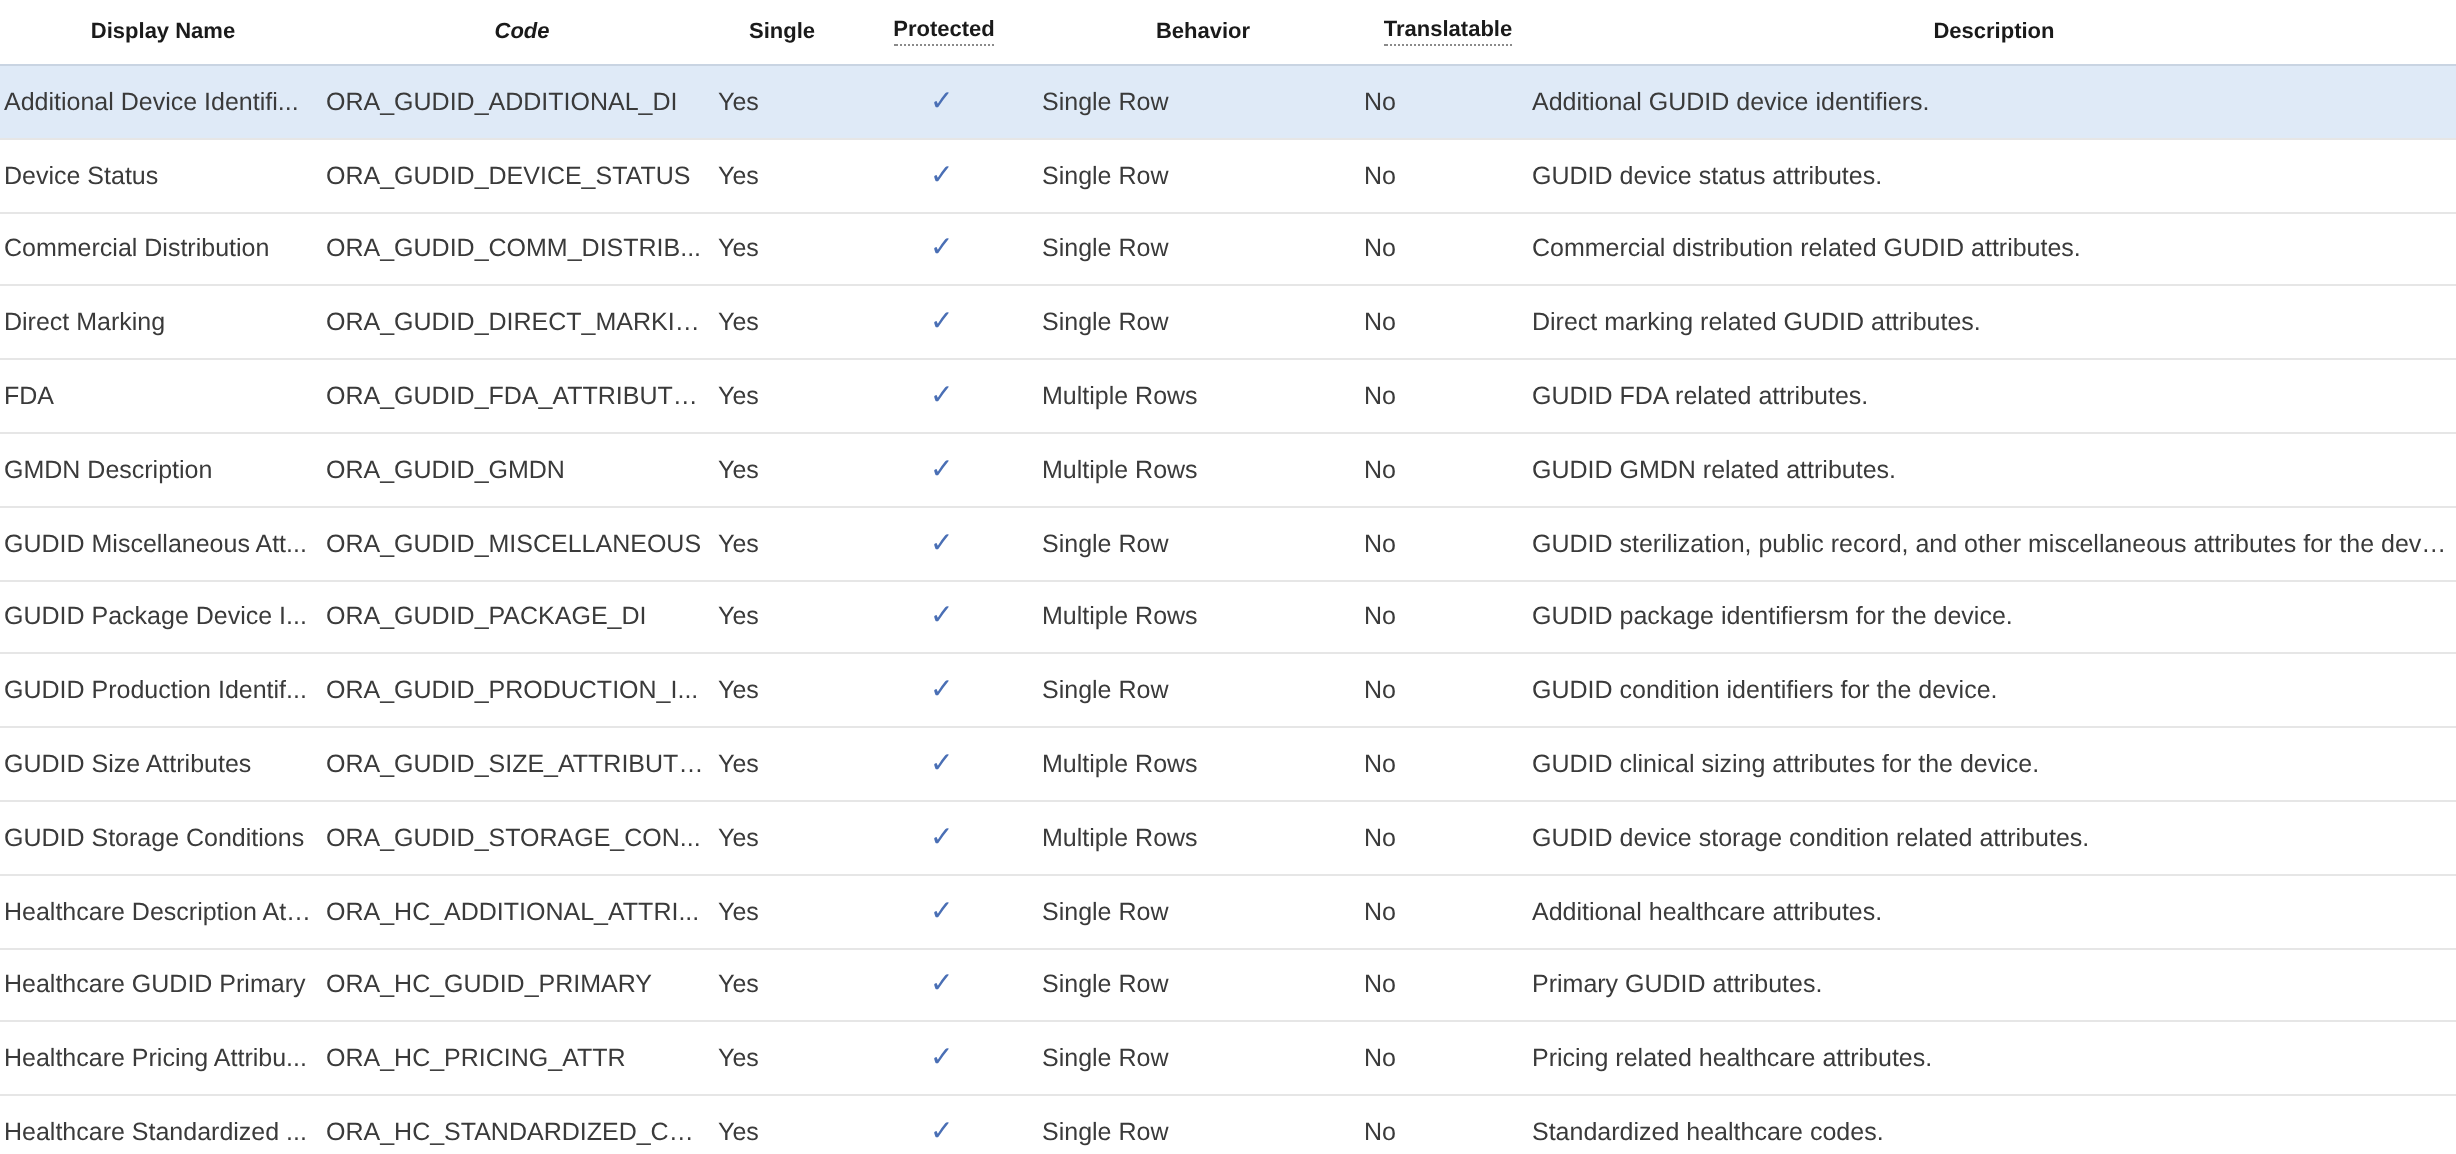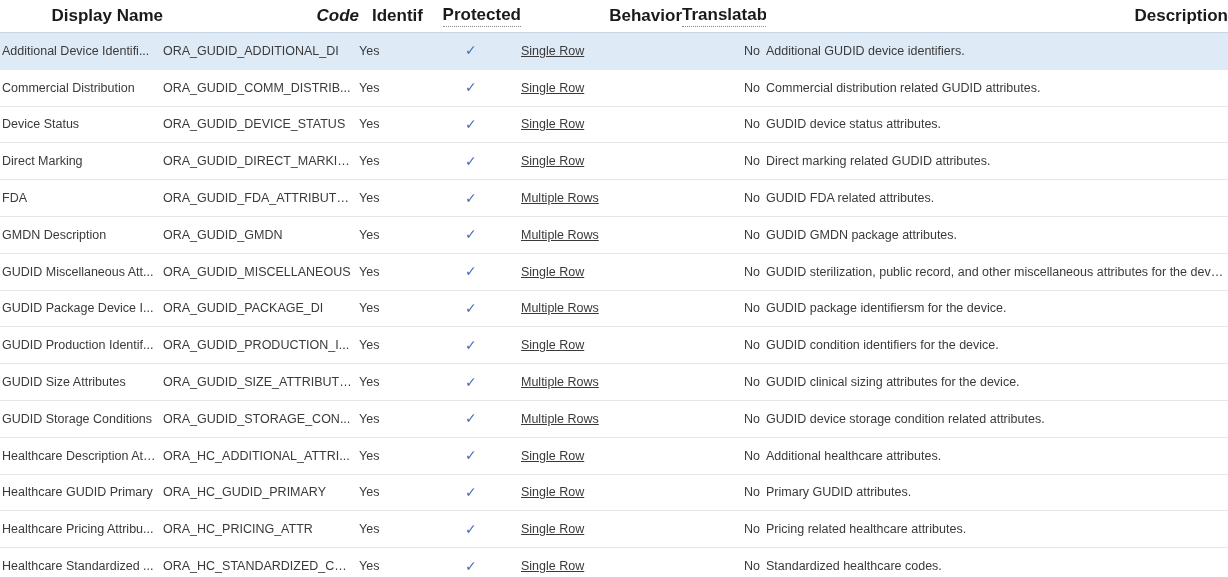--- a/index.html
+++ b/index.html
@@ -20,24 +20,24 @@
   .grid {
     width: 1228px;
     border-collapse: collapse;
     table-layout: fixed;
   }
 
   
   .grid thead th {
     height: 32px;
     padding: 0 0 0 0;
-    text-align: right;
+    text-align: center;
     vertical-align: middle;
     font-weight: bold;
-    font-size: 17px;
+    font-size: 11px;
     color: #1a1a1a;
     background: #ffffff;
     border-bottom: 1px solid #c9d4e2;
     white-space: nowrap;
     overflow: hidden;
   }
   .grid thead th .hdr-label {
     display: inline-block;
     max-width: 100%;
     overflow: hidden;
@@ -78,22 +78,22 @@
     overflow: hidden;
     text-overflow: ellipsis;
     white-space: nowrap;
   }
 
   
   .c-display   { width: 163px; padding-left: 2px; padding-right: 6px; }
   .c-code      { width: 196px; padding-left: 0px;  padding-right: 6px; }
   .c-enable    { width: 64px;  padding-left: 0px;  padding-right: 4px; }
   .c-protected { width: 98px;  padding-left: 0px;  padding-right: 0px; text-align: left; }
-  .c-behavior  { width: 161px; padding-left: 0px;  padding-right: 6px; text-decoration: underline; }
-  .c-transl    { width: 84px;  padding-left: 0px;  padding-right: 6px; text-align: right; }
+  .c-behavior  { width: 161px; padding-left: 0px;  padding-right: 6px; }
+  .c-transl    { width: 84px;  padding-left: 0px;  padding-right: 6px; }
   .c-desc      { width: 462px; padding-left: 0px;  padding-right: 4px; }
 
   
   thead .c-display   { padding-left: 2px; }
   thead .c-code      { padding-left: 0px; font-style: italic; }
   thead .c-enable    { padding-left: 0px; }
   thead .c-protected { padding-left: 0px; }
   thead .c-behavior  { padding-left: 0px; }
   thead .c-transl    { padding-left: 0px; }
   thead .c-desc      { padding-left: 0px; }
@@ -129,21 +129,21 @@
   </colgroup>
   <thead>
     <tr>
       <th class="c-display">
         <span class="hdr-label">Display Name</span>
       </th>
       <th class="c-code">
         <span class="hdr-label">Code</span>
       </th>
       <th class="c-enable">
-        <span class="hdr-label">Identif</span>
+        <span class="hdr-label">Single</span>
       </th>
       <th class="c-protected sortable">
         <span class="hdr-label">Protected</span>
       </th>
       <th class="c-behavior">
         <span class="hdr-label">Behavior</span>
       </th>
       <th class="c-transl sortable">
         <span class="hdr-label">Translatable</span>
       </th>
@@ -171,20 +171,43 @@
         </td>
         <td class="c-transl">
           <span class="cell-inner">No</span>
         </td>
         <td class="c-desc">
           <span class="cell-inner">Additional GUDID device identifiers.</span>
         </td>
       </tr>
       <tr>
         <td class="c-display">
+          <span class="cell-inner">Device Status</span>
+        </td>
+        <td class="c-code">
+          <span class="cell-inner">ORA_GUDID_DEVICE_STATUS</span>
+        </td>
+        <td class="c-enable">
+          <span class="cell-inner">Yes</span>
+        </td>
+        <td class="c-protected">
+          <span class="check-wrap"><span class="check">✓</span></span>
+        </td>
+        <td class="c-behavior">
+          <span class="cell-inner">Single Row</span>
+        </td>
+        <td class="c-transl">
+          <span class="cell-inner">No</span>
+        </td>
+        <td class="c-desc">
+          <span class="cell-inner">GUDID device status attributes.</span>
+        </td>
+      </tr>
+      <tr>
+        <td class="c-display">
           <span class="cell-inner">Commercial Distribution</span>
         </td>
         <td class="c-code">
           <span class="cell-inner">ORA_GUDID_COMM_DISTRIB...</span>
         </td>
         <td class="c-enable">
           <span class="cell-inner">Yes</span>
         </td>
         <td class="c-protected">
           <span class="check-wrap"><span class="check">✓</span></span>
@@ -194,43 +217,20 @@
         </td>
         <td class="c-transl">
           <span class="cell-inner">No</span>
         </td>
         <td class="c-desc">
           <span class="cell-inner">Commercial distribution related GUDID attributes.</span>
         </td>
       </tr>
       <tr>
         <td class="c-display">
-          <span class="cell-inner">Device Status</span>
-        </td>
-        <td class="c-code">
-          <span class="cell-inner">ORA_GUDID_DEVICE_STATUS</span>
-        </td>
-        <td class="c-enable">
-          <span class="cell-inner">Yes</span>
-        </td>
-        <td class="c-protected">
-          <span class="check-wrap"><span class="check">✓</span></span>
-        </td>
-        <td class="c-behavior">
-          <span class="cell-inner">Single Row</span>
-        </td>
-        <td class="c-transl">
-          <span class="cell-inner">No</span>
-        </td>
-        <td class="c-desc">
-          <span class="cell-inner">GUDID device status attributes.</span>
-        </td>
-      </tr>
-      <tr>
-        <td class="c-display">
           <span class="cell-inner">Direct Marking</span>
         </td>
         <td class="c-code">
           <span class="cell-inner">ORA_GUDID_DIRECT_MARKING</span>
         </td>
         <td class="c-enable">
           <span class="cell-inner">Yes</span>
         </td>
         <td class="c-protected">
           <span class="check-wrap"><span class="check">✓</span></span>
@@ -281,21 +281,21 @@
         <td class="c-protected">
           <span class="check-wrap"><span class="check">✓</span></span>
         </td>
         <td class="c-behavior">
           <span class="cell-inner">Multiple Rows</span>
         </td>
         <td class="c-transl">
           <span class="cell-inner">No</span>
         </td>
         <td class="c-desc">
-          <span class="cell-inner">GUDID GMDN package attributes.</span>
+          <span class="cell-inner">GUDID GMDN related attributes.</span>
         </td>
       </tr>
       <tr>
         <td class="c-display">
           <span class="cell-inner">GUDID Miscellaneous Att...</span>
         </td>
         <td class="c-code">
           <span class="cell-inner">ORA_GUDID_MISCELLANEOUS</span>
         </td>
         <td class="c-enable">

